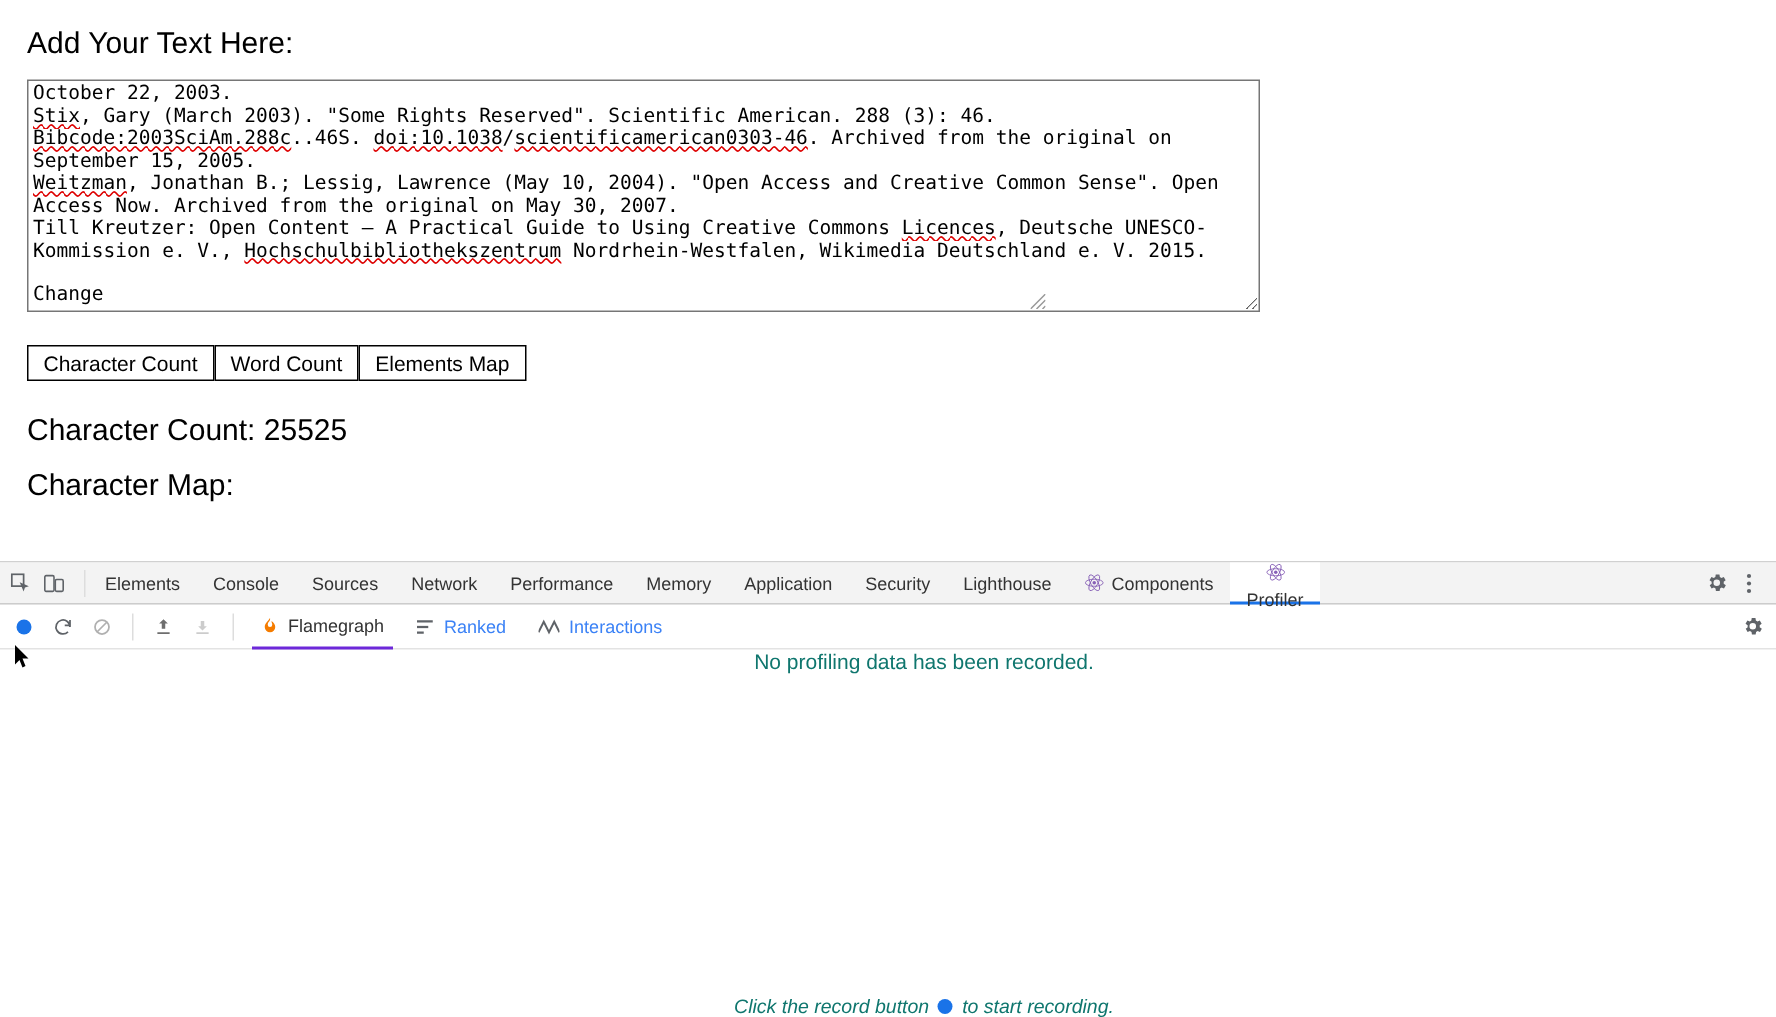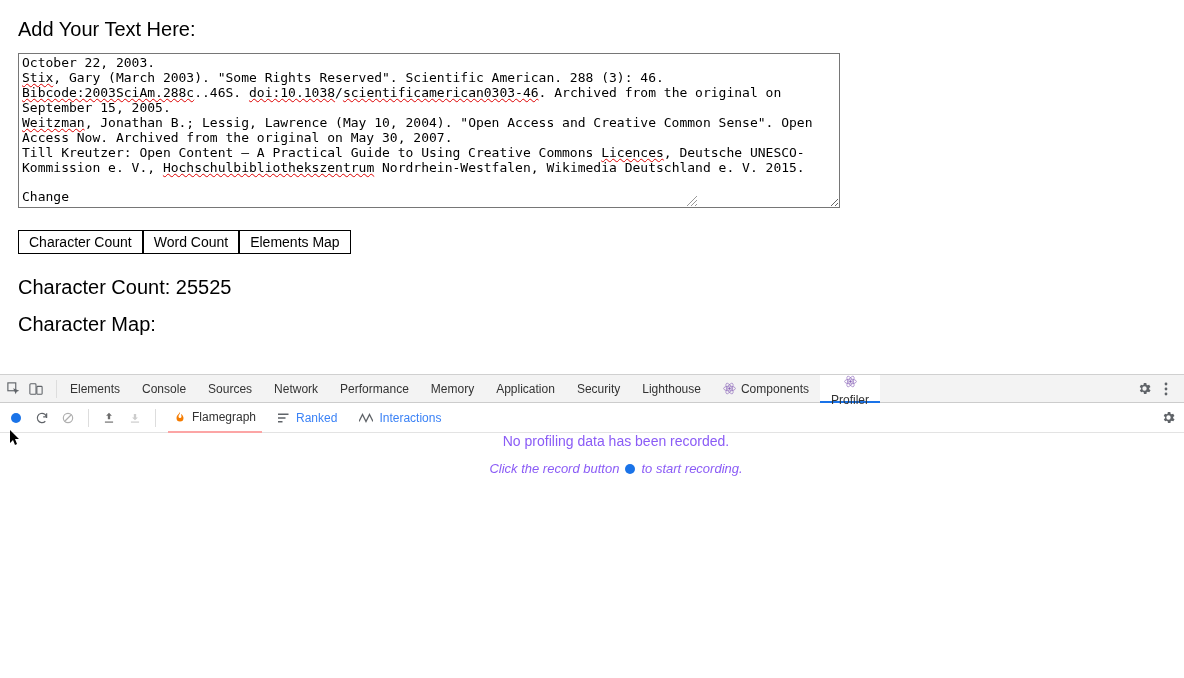--- a/index.html
+++ b/index.html
@@ -17,23 +17,23 @@
 .dt-tab { padding: 0 11px; height: 28px; display: flex; align-items: center; gap: 5px; cursor: pointer; white-space: nowrap; }
 .dt-tab.active { background: #fff; border-bottom: 2px solid #1a73e8; color: #333; flex-direction: column; }
 .dt-tab .react-icon { width: 13px; height: 13px; display: inline-block; }
 .dt-right { margin-left: auto; display: flex; align-items: center; gap: 6px; padding-right: 4px; }
 .gear-sm, .dots-sm { width: 16px; height: 16px; cursor: pointer; color: #5f6368; display: flex; align-items: center; justify-content: center; }
 .dt-sub { display: flex; align-items: center; height: 30px; border-bottom: 1px solid #e3e3e3; padding: 0 8px; gap: 10px; font-size: 12px; }
 .sub-left { display: flex; align-items: center; gap: 10px; }
 .icon-btn { width: 16px; height: 16px; display: flex; align-items: center; justify-content: center; cursor: pointer; color: #6e6e6e; }
 .sep { width: 1px; height: 18px; background: #ddd; margin: 0 2px; }
 .sub-tab { display: flex; align-items: center; gap: 6px; padding: 0 6px; height: 30px; cursor: pointer; color: #3b82f6; }
-.sub-tab.active { border-bottom: 2px solid #fca5a5; color: #333; }
+.sub-tab.active { border-bottom: 2px solid #6d28d9; color: #333; }
 .sub-right { margin-left: auto; }
-.dt-body { flex: 1; display: flex; flex-direction: column; align-items: center; justify-content: flex-start; color: #8b5cf6; margin-left: 48px; }
+.dt-body { flex: 1; display: flex; flex-direction: column; align-items: center; justify-content: space-between; color: #0f766e; margin-left: 48px; }
 .msg-main { font-size: 14px; margin-bottom: 12px; }
 .msg-sub { font-size: 13px; display: flex; align-items: center; gap: 6px; font-style: italic; }
 .rec-dot { width: 10px; height: 10px; border-radius: 50%; background: #1a73e8; display: inline-block; }
 .cursor-ptr { position: absolute; left: 10px; top: 430px; font-size: 14px; pointer-events: none; }
 .select-icon, .device-icon { width: 16px; height: 16px; display: flex; align-items: center; justify-content: center; color: #5f6368; }
 .dl-disabled { opacity: 0.35; }
 .textarea-wrap { position: relative; width: 681px; height: 155px; }
 .textarea-resize { position: absolute; right: 2px; bottom: 2px; pointer-events: none; color: #888; }
 </style>
 </head>

